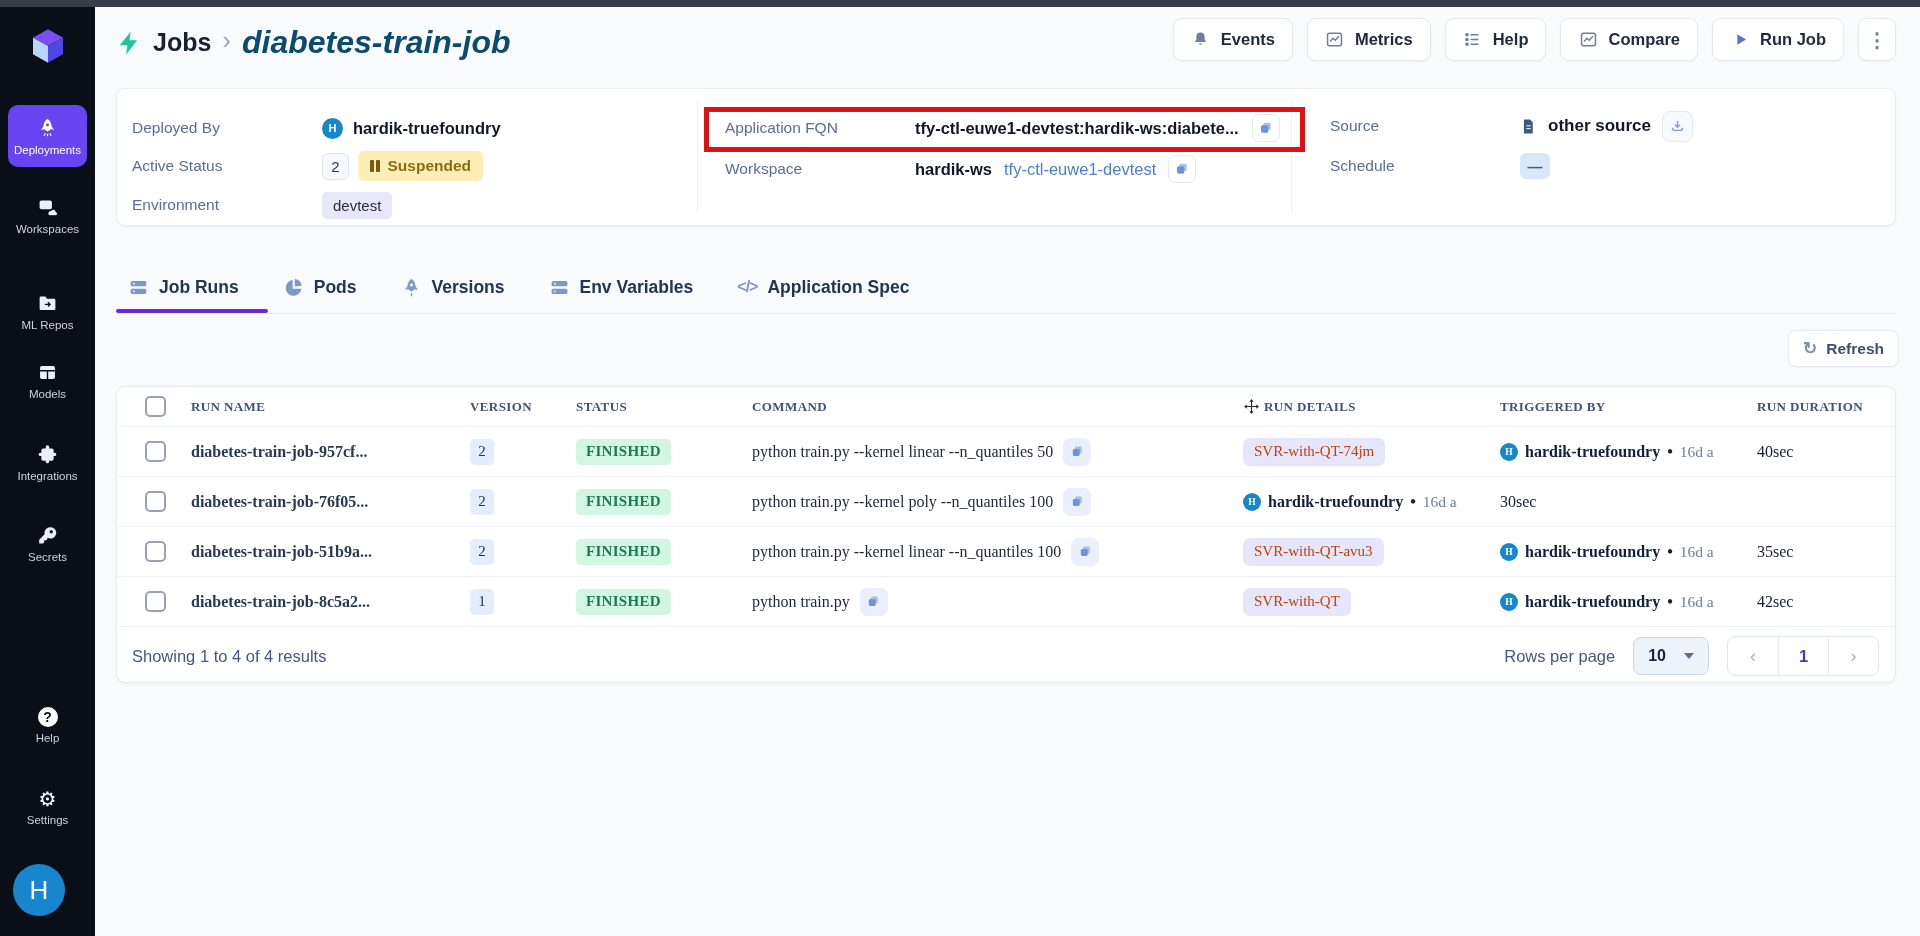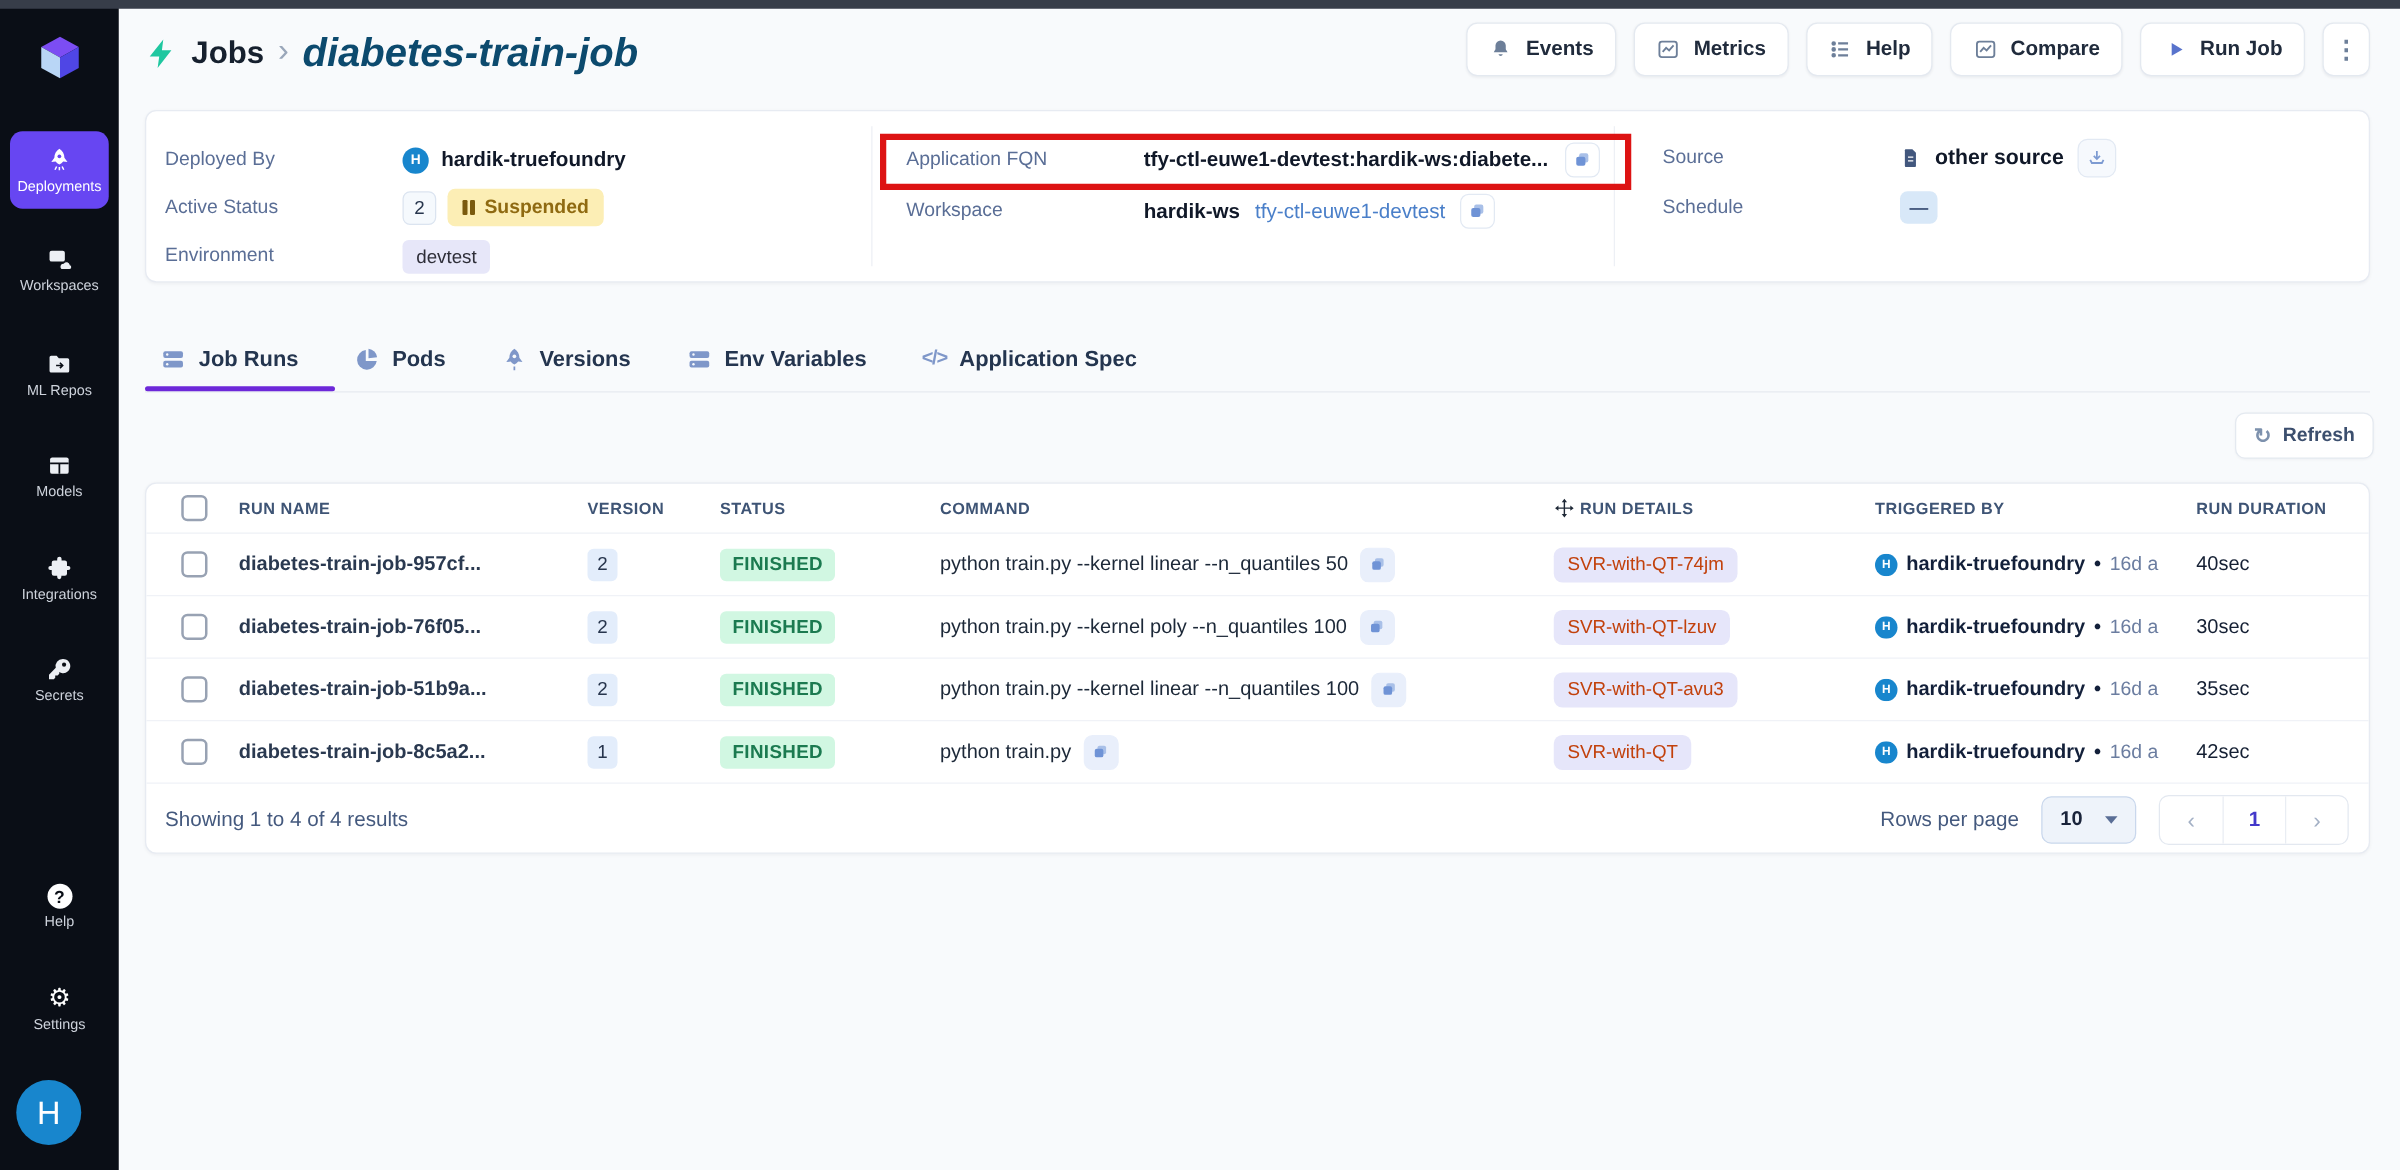--- a/index.html
+++ b/index.html
@@ -92,21 +92,21 @@
     background:#fff; border:1px solid #e4e9f0; border-radius:8px; padding:0 14px; font-size:15.5px;
     color:#3c4f6e; font-weight:bold; box-shadow:0 1px 2px rgba(16,24,40,.04); cursor:pointer;
   }
   .refresh-ic { font-size:17px; color:#7d91ad; line-height:1; }
 
   
   .table-card {
     position:absolute; left:116px; top:386px; width:1780px; height:297px; background:#fff;
     border:1px solid #e7ebf2; border-radius:9px; box-shadow:0 1px 3px rgba(16,24,40,.05); overflow:hidden;
   }
-  .tgrid { display:grid; grid-template-columns:74px 279px 106px 176px 491px 257px 257px 140px; align-items:center; }
+  .tgrid { display:grid; grid-template-columns:74px 279px 106px 176px 491px 257px 257px 140px; align-items:center;font-family:Liberation Serif, serif; }
   .thead { height:40px; border-bottom:1px solid #eef1f6; color:#3e5475; font-size:13px; font-weight:bold; letter-spacing:.4px; }
   .trow { height:50px; border-bottom:1px solid #f0f2f7; }
   .cb-cell { padding-left:28px; }
   .checkbox { width:21px; height:21px; border:2px solid #98a2b3; border-radius:5px; background:#fff; cursor:pointer; }
   .run-name { font-size:16px; font-weight:bold; color:#2a3950; white-space:nowrap; overflow:hidden; cursor:pointer; }
   .ver-badge { display:inline-flex; min-width:24px; height:26px; padding:0 7px; background:#e3edfb; border-radius:5px; font-size:15px; color:#27354d; align-items:center; justify-content:center; }
   .fin-badge { display:inline-flex; height:26px; padding:0 10px; background:#d1f7e2; border-radius:5px; font-size:15px; font-weight:bold; letter-spacing:.3px; color:#1b7a50; align-items:center; }
   .cmd-cell { display:flex; align-items:center; gap:10px; font-size:16px; color:#1c2838; white-space:nowrap; overflow:hidden; }
   .rd-badge { display:inline-flex; height:28px; padding:0 11px; background:#e6e6fa; border-radius:7px; font-size:15px; color:#c2410c; align-items:center; cursor:pointer; }
   .trig-cell { display:flex; align-items:center; gap:7px; white-space:nowrap; overflow:hidden; }
@@ -161,21 +161,21 @@
   <div class="nav-item clickable" style="top:196px;">
     <span class="nicon">
       <svg viewBox="0 0 24 24" width="21" height="21">
           <rect x="3" y="4" width="14" height="10" rx="2" fill="currentColor"></rect>
           <path fill="currentColor" d="M12.5 19.5a3.4 3.4 0 013.2-4.2 3.6 3.6 0 016.3 1.6 2.4 2.4 0 01-.9 4.6h-7a2.3 2.3 0 01-1.6-2z" stroke="#0a0e16" stroke-width="1.2"></path>
         </svg>
     </span>
     <span>Workspaces</span>
   </div>
 
-  <div class="nav-item clickable" style="top:280px;text-align:right;">
+  <div class="nav-item clickable" style="top:292px;text-align:right;">
     <span class="nicon">
       <svg viewBox="0 0 24 24" width="21" height="21">
           <path fill="currentColor" d="M3 5.5A1.5 1.5 0 014.5 4h5l2 2.5h8A1.5 1.5 0 0121 8v10a1.5 1.5 0 01-1.5 1.5h-15A1.5 1.5 0 013 18z"></path>
           <path d="M9 13h6M12.5 10.5L15 13l-2.5 2.5" stroke="#0a0e16" stroke-width="1.5" fill="none"></path>
         </svg>
     </span>
     <span>ML Repos</span>
   </div>
 
   <div class="nav-item clickable" style="top:361px;">
@@ -488,21 +488,20 @@
     <div><span class="fin-badge">FINISHED</span></div>
     <div class="cmd-cell">
       <span>python train.py --kernel poly --n_quantiles 100</span>
       <span class="copy-btn tinted" style="flex:none;">
           <svg viewBox="0 0 24 24" width="15" height="15">
             <rect x="8" y="4" width="11" height="11" rx="2.5" fill="#a9c0e8"></rect>
             <rect x="4.5" y="8" width="11" height="11" rx="2.5" fill="#6f93d6"></rect>
           </svg>
         </span>
     </div>
-    <div><span class="rd-badge">SVR-with-QT-lzuv</span></div>
     <div class="trig-cell">
       <span class="trig-avatar">
           <span>H</span>
         </span>
       <span class="trig-name">hardik-truefoundry</span>
       <span class="trig-bullet">•</span>
       <span class="trig-when">16d a</span>
     </div>
     <div class="dur-cell">30sec</div>
   </div>

